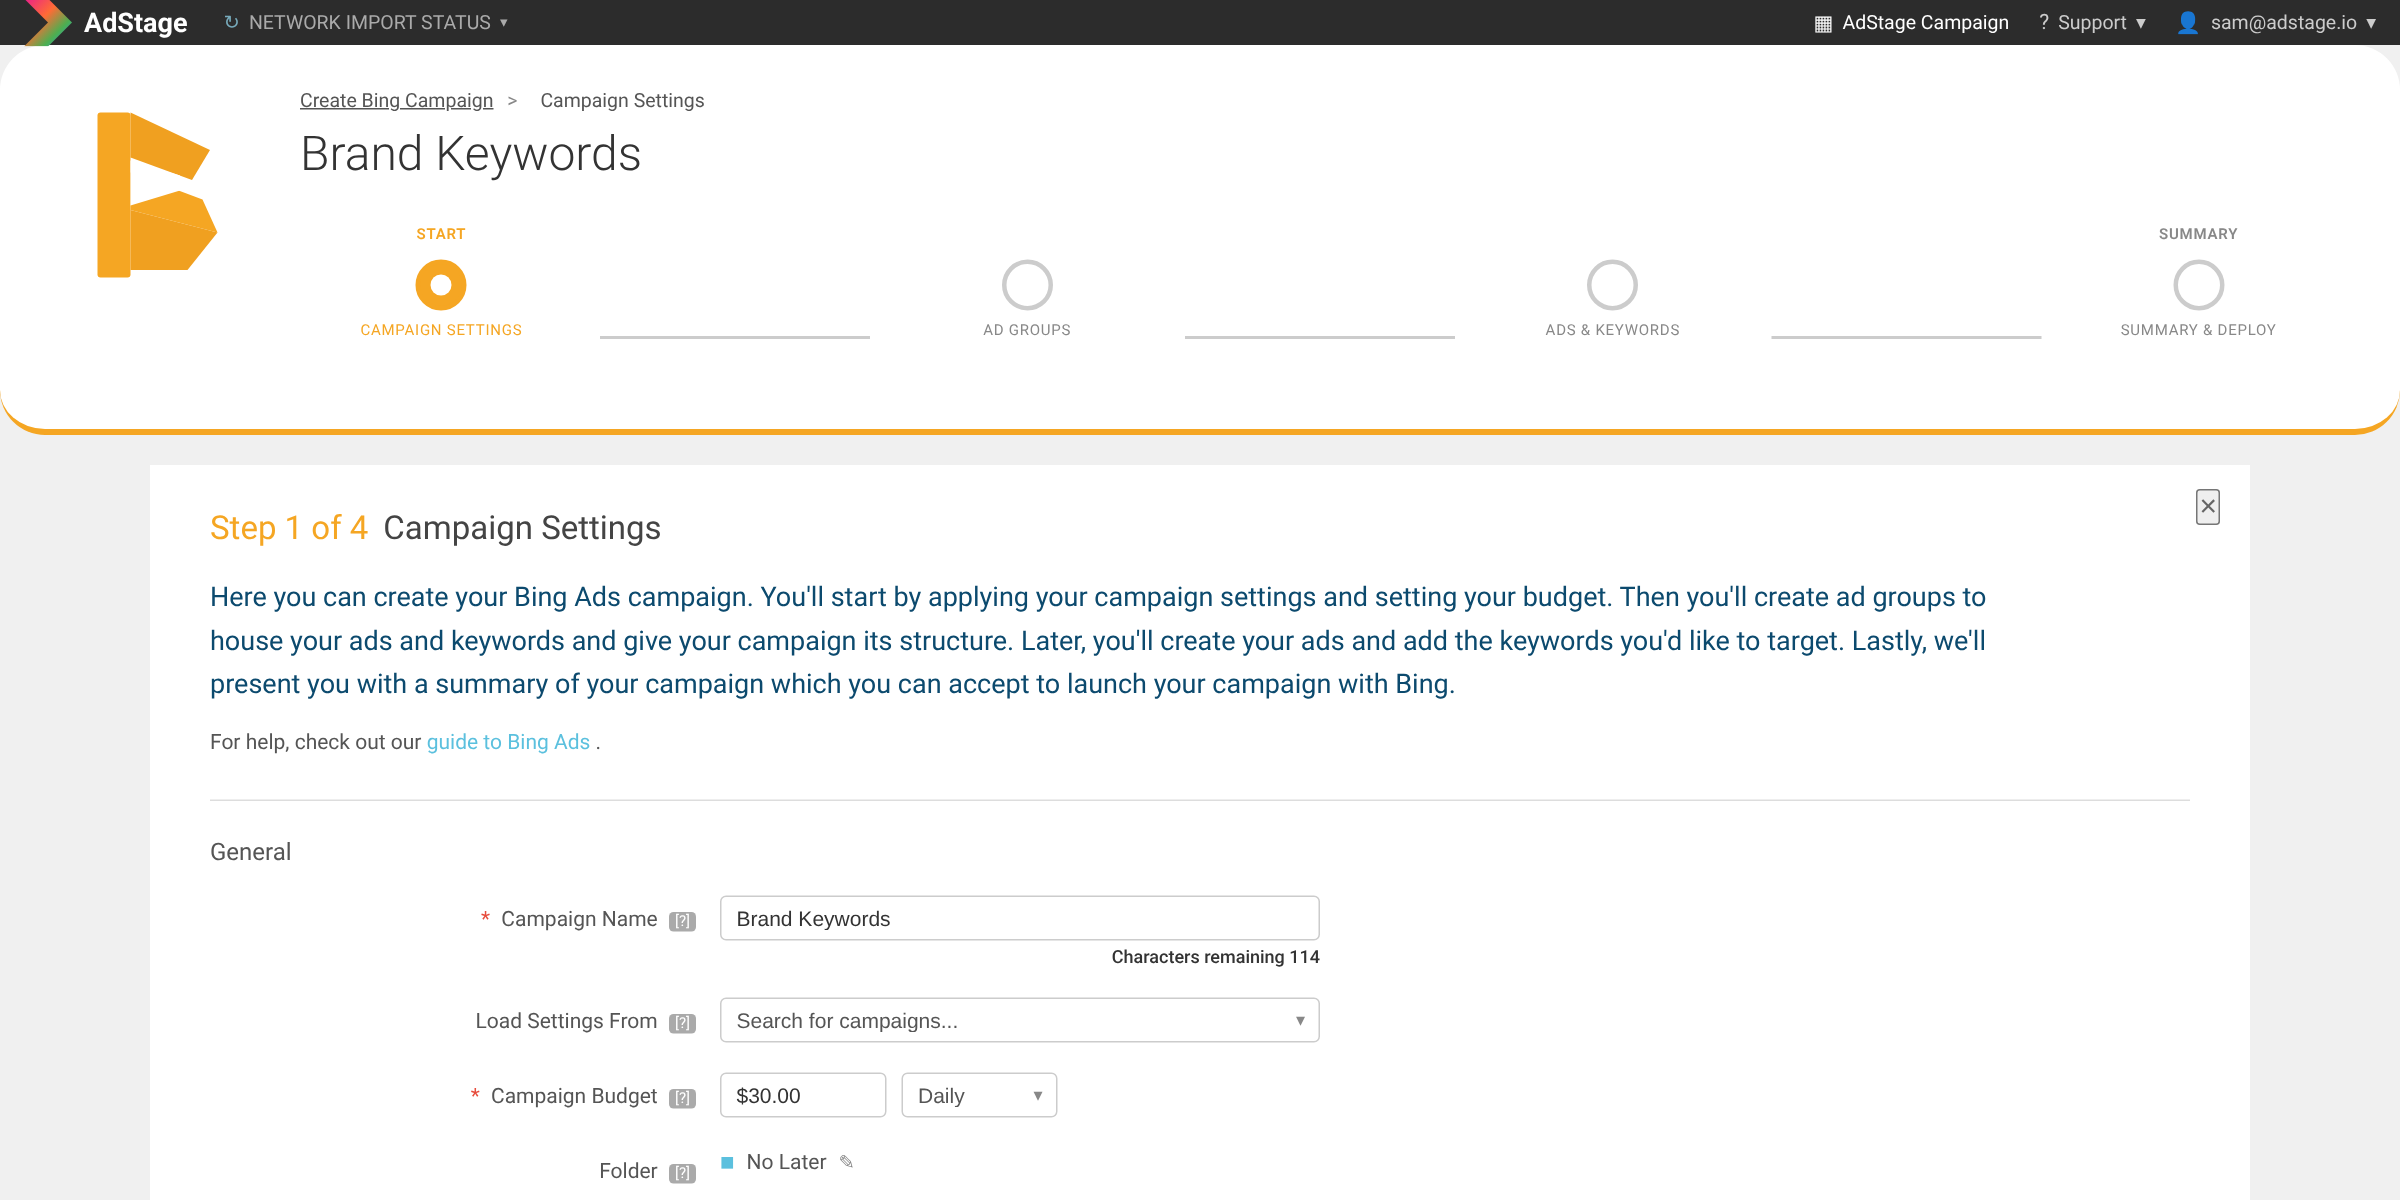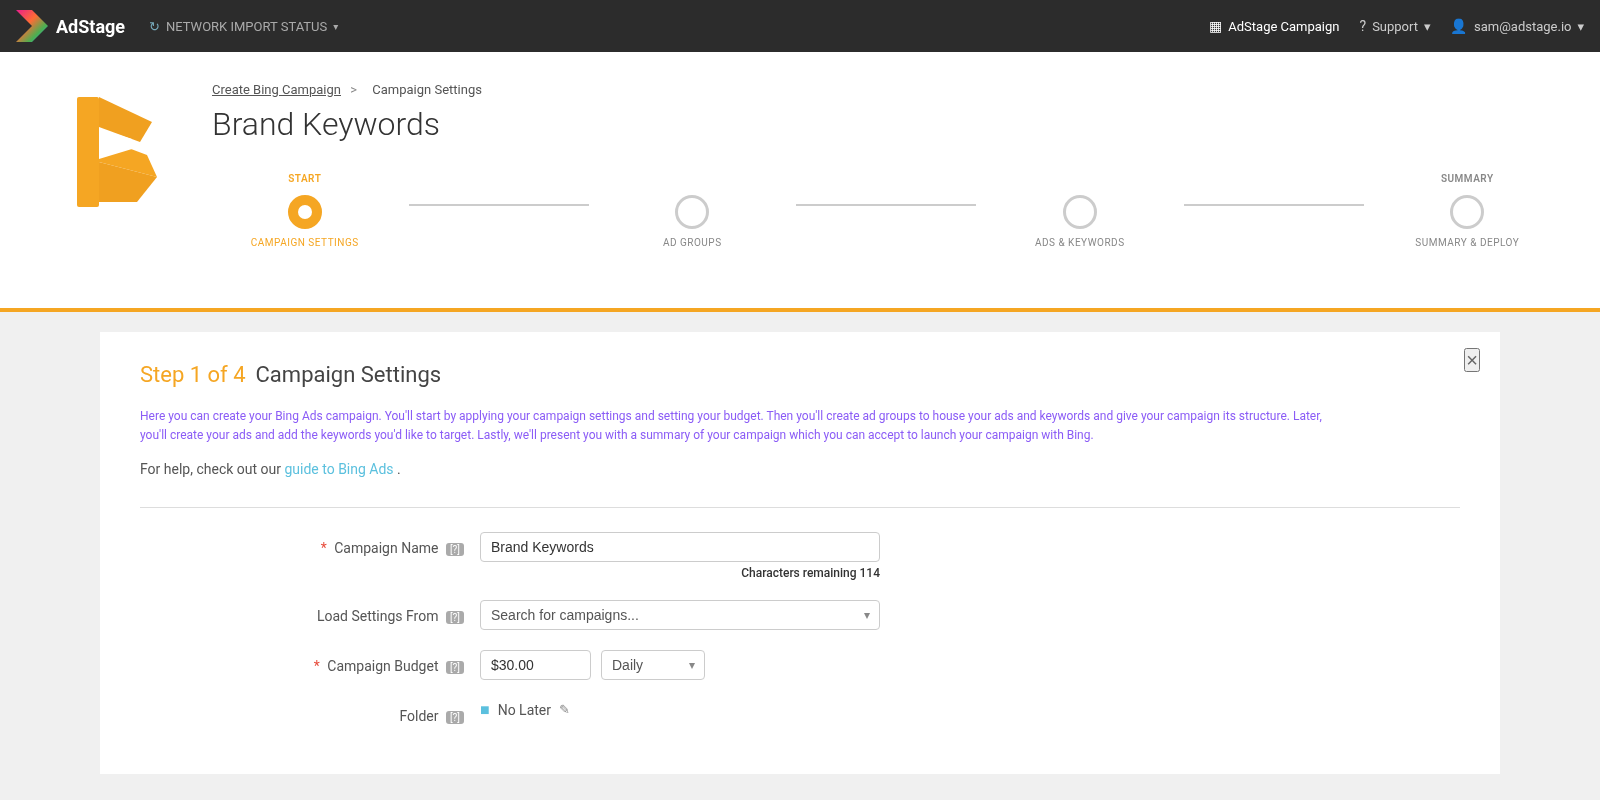--- a/index.html
+++ b/index.html
@@ -1,21 +1,21 @@
 <!DOCTYPE html>
 <html><head>
   <meta charset="utf-8">
   <style>
     * { box-sizing: border-box; margin: 0; padding: 0; }
     body { font-family: -apple-system, BlinkMacSystemFont, 'Segoe UI', Roboto, sans-serif; background: #f0f0f0; min-height: 800px; }
 
     
     .top-nav {
       background: #2c2c2c;
-      height: 52px;
+      height: 30px;
       display: flex;
       align-items: center;
       padding: 0 16px;
       justify-content: space-between;
     }
     .top-nav-left { display: flex; align-items: center; gap: 24px; }
     .logo-area { display: flex; align-items: center; gap: 8px; }
     .logo-icon {
       width: 32px; height: 32px;
       background: linear-gradient(135deg, #e91e8c 0%, #ff6b35 40%, #4caf50 70%, #2196f3 100%);
@@ -27,41 +27,42 @@
     .nav-status .chevron { font-size: 10px; }
 
     .top-nav-right { display: flex; align-items: center; gap: 20px; }
     .nav-btn { display: flex; align-items: center; gap: 6px; color: #ccc; font-size: 13px; cursor: pointer; }
     .nav-btn .icon { font-size: 14px; }
     .nav-btn:first-child { color: #fff; }
 
     
     .header-panel {
       background: white;
-      padding: 20px 40px 0 52px;
+      padding: 20px 40px 0 40px;
       display: flex;
       align-items: flex-start;
       gap: 30px;
       border-bottom: 4px solid #f5a623;
       min-height: 260px;
+      border-radius: 30px;
     }
 
     .bing-logo-area { padding-top: 10px; flex-shrink: 0; }
 
     .header-content { flex: 1; padding-top: 10px; }
     .breadcrumb { font-size: 13px; margin-bottom: 8px; }
     .breadcrumb a { color: #555; text-decoration: underline; cursor: pointer; }
     .breadcrumb span { color: #888; margin: 0 6px; }
     .breadcrumb .current { color: #555; }
     .page-title { font-size: 32px; font-weight: 300; color: #333; margin-bottom: 30px; }
 
     
     .progress-steps {
       display: flex;
-      align-items: flex-start;
+      align-items: flex-end;
       justify-content: center;
       gap: 11px;
       padding-bottom: 20px;
       position: relative;
     }
     .step-item {
       display: flex;
       flex-direction: column;
       align-items: center;
       position: relative;
@@ -123,21 +124,21 @@
       right: 20px;
       font-size: 20px;
       color: #666;
       cursor: pointer;
       line-height: 1;
     }
     .step-heading { margin-bottom: 20px; }
     .step-number { color: #f5a623; font-size: 22px; font-weight: 400; }
     .step-name { color: #444; font-size: 22px; font-weight: 400; margin-left: 6px; }
 
-    .description { color: #8b5cf6; font-size: 12px; line-height: 1.6; margin-bottom: 16px; max-width: 1200px; }
+    .description { color: #0c4a6e; font-size: 18px; line-height: 1.6; margin-bottom: 16px; max-width: 1200px; }
     .help-text { color: #555; font-size: 14px; margin-bottom: 30px; }
     .help-link { color: #5bc0de; text-decoration: none; }
 
     
     .section-divider {
       border: none;
       border-top: 1px solid #ddd;
       margin-bottom: 24px;
     }
     .section-title { font-size: 16px; color: #555; font-weight: 400; margin-bottom: 20px; }
@@ -328,20 +329,21 @@
     <p class="description">Here you can create your Bing Ads campaign. You'll start by applying your campaign settings and setting your budget. Then you'll create ad groups to house your ads and keywords and give your campaign its structure. Later, you'll create your ads and add the keywords you'd like to target. Lastly, we'll present you with a summary of your campaign which you can accept to launch your campaign with Bing.</p>
 
     <p class="help-text">
       <span>For help, check out our</span>
       <a class="help-link" href="#">guide to Bing Ads</a>
       <span>.</span>
     </p>
 
     <div>
       <hr class="section-divider">
+      <div class="section-title">General</div>
 
       <div class="form-row">
         <div class="form-label">
           <span class="required-star">*</span>
           <span>Campaign Name</span>
           <span class="help-badge">[?]</span>
         </div>
         <div class="form-control-wrap">
           <input type="text" class="text-input" value="Brand Keywords" style="">
           <div class="chars-remaining">

